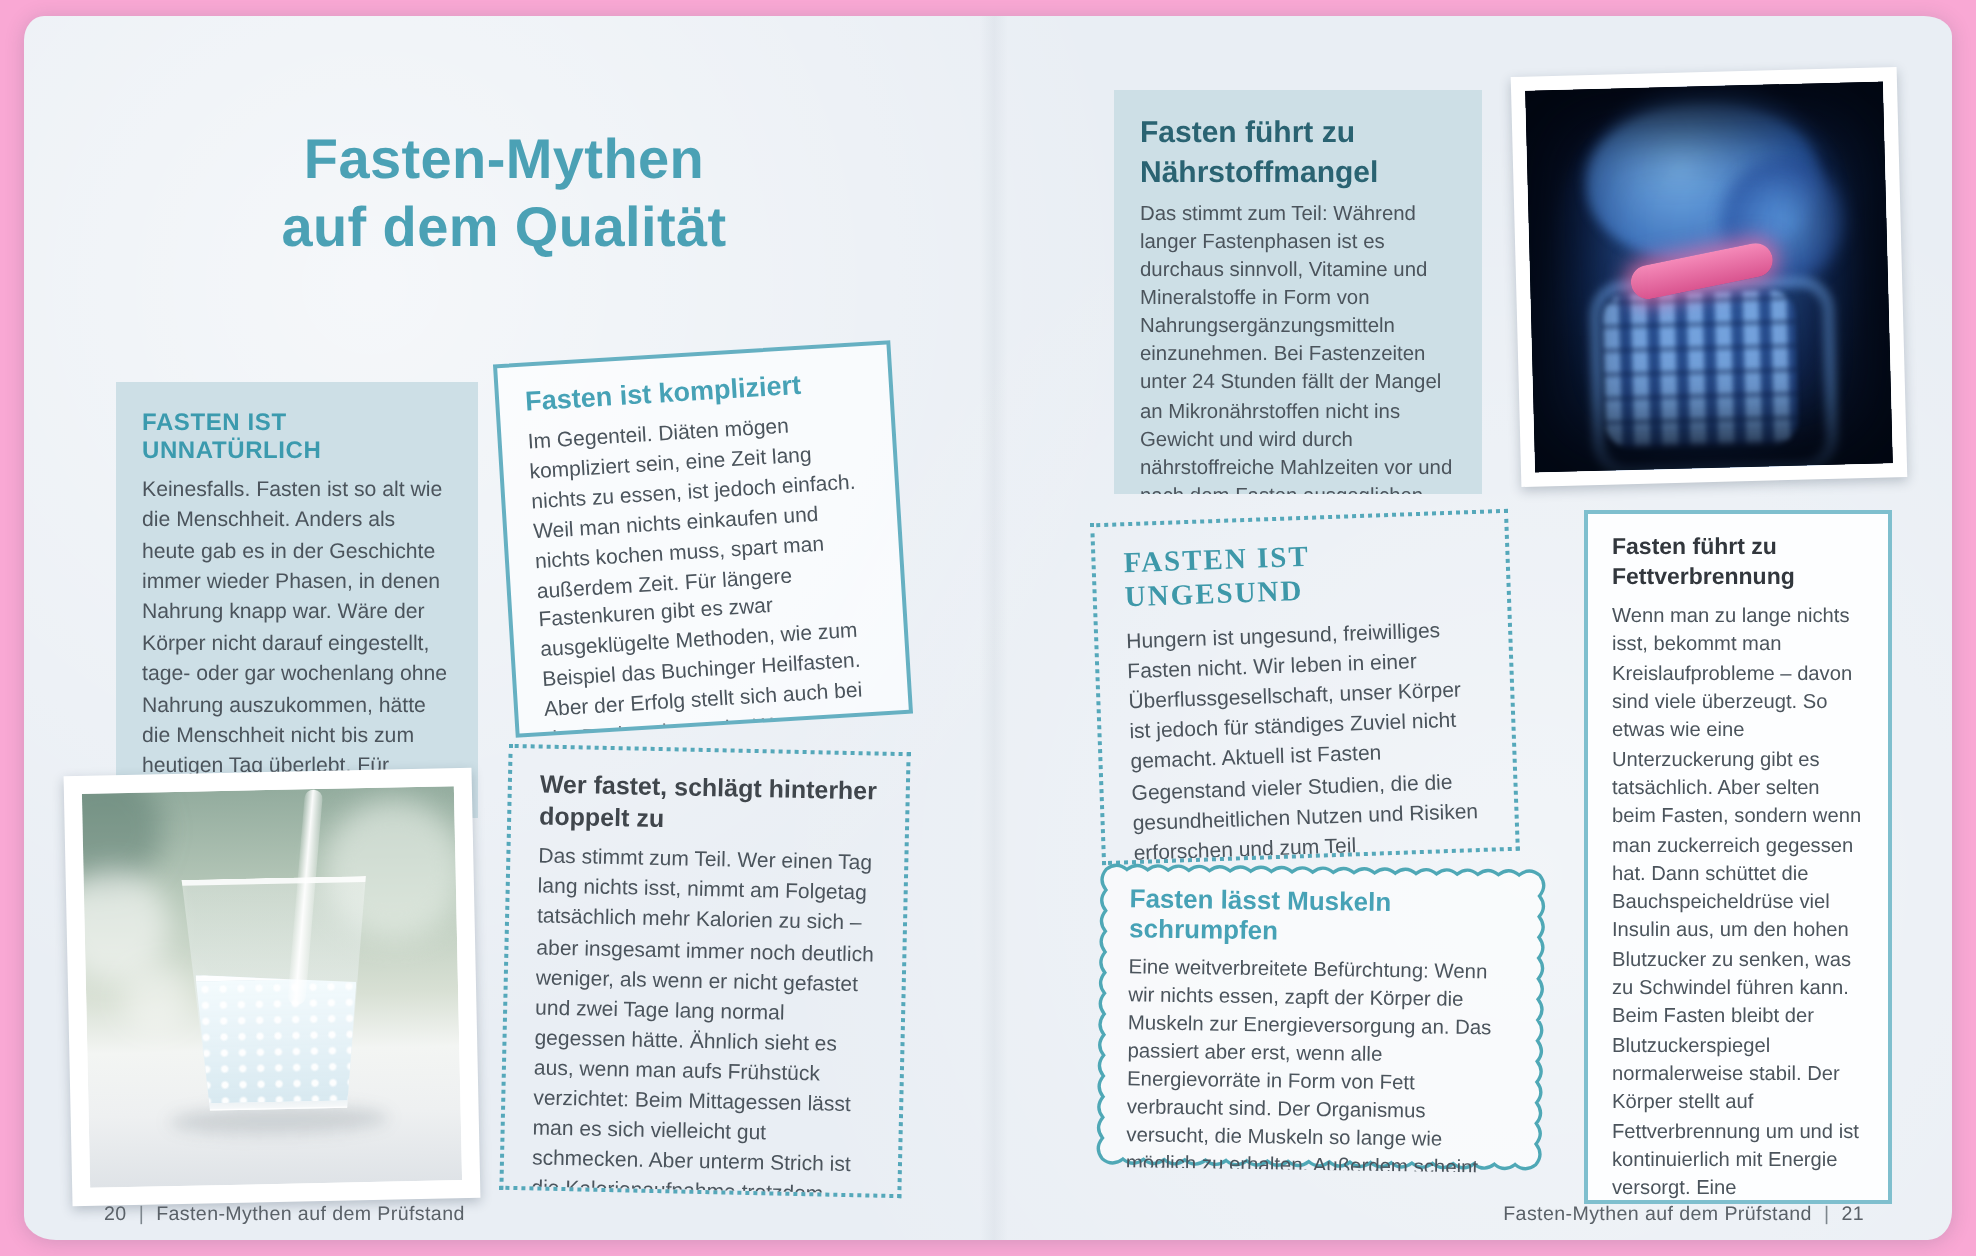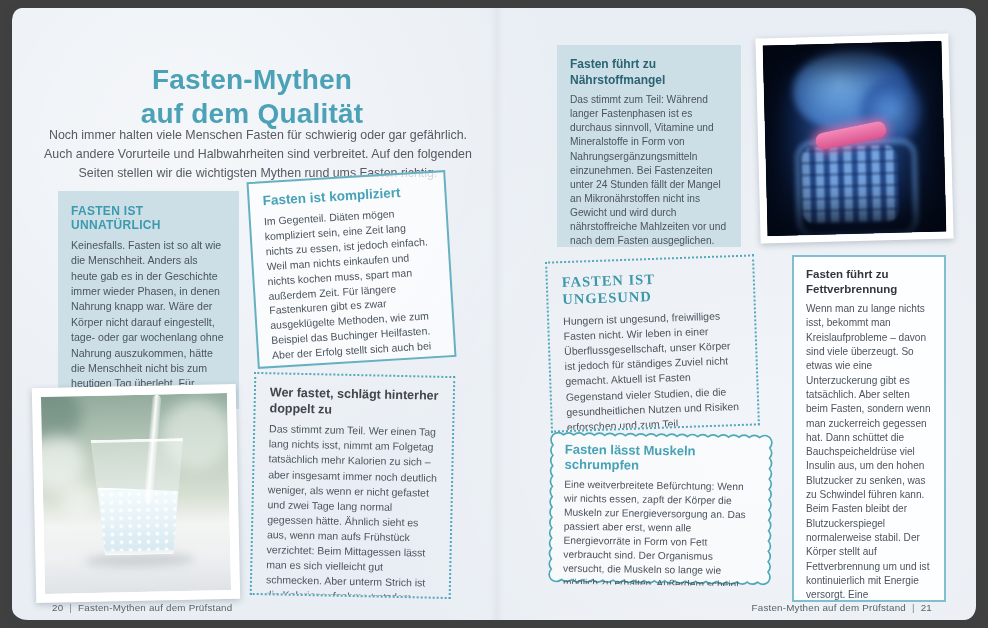--- a/index.html
+++ b/index.html
@@ -1,21 +1,21 @@
 <!DOCTYPE html>
 <html lang="de"><head>
 <meta charset="utf-8">
 <style>
   html,body{margin:0;padding:0;}
   body{
     width:988px;height:628px;background:#ffffff;
     font-family:"Liberation Sans","DejaVu Sans",sans-serif;
     -webkit-font-smoothing:antialiased;
   }
-  .stage{position:relative;width:988px;height:628px;background:#404040;overflow:hidden;}
+  .stage{position:relative;width:988px;height:628px;background:#f9a8d4;overflow:hidden;}
   .spread{
     position:absolute;left:12px;top:8px;width:964px;height:612px;
     background:
       radial-gradient(circle at 18% 22%, rgba(255,255,255,.55), transparent 42%),
       radial-gradient(circle at 78% 70%, rgba(255,255,255,.4), transparent 45%),
       #e9eef4;
     border-radius:10px 14px 12px 16px / 12px 10px 14px 12px;
     box-shadow:0 1px 10px rgba(40,60,80,.18);
   }
   .gutter{position:absolute;left:478px;top:0;width:14px;height:100%;
@@ -46,21 +46,21 @@
   .b-kompl .bd{font-size:10.5px;line-height:1.42;}
 
   
   .b-doppelt{left:240px;top:366px;width:201px;height:223px;border:2px dotted #55a8ba;
     transform:rotate(1.2deg);padding:11px 14px;}
   .b-doppelt .hd{color:#40464c;font-size:12.5px;line-height:1.25;margin-bottom:5px;}
   .b-doppelt .bd{font-size:10.5px;line-height:1.44;}
 
   
   .b-naehr{left:545px;top:37px;width:184px;height:202px;background:#cddfe6;padding:12px 13px;}
-  .b-naehr .hd{color:#2a6372;font-size:12px;line-height:1.3;margin-bottom:5px;}
+  .b-naehr .hd{color:#2a6372;font-size:15px;line-height:1.3;margin-bottom:5px;}
   .b-naehr .bd{font-size:10.2px;line-height:1.38;}
 
   
   .b-unges{left:536px;top:250px;width:209px;height:171px;border:2px dotted #55a8ba;
     transform:rotate(-2deg);padding:11px 14px;}
   .b-unges .hd{font-family:"Liberation Serif","DejaVu Serif",serif;color:#3e98a9;
     font-size:14.5px;letter-spacing:1px;font-weight:bold;}
   .b-unges .bd{font-size:10.5px;line-height:1.44;}
 
   
@@ -138,21 +138,20 @@
 <body>
 
 <div class="stage">
   <div class="spread">
     <div class="gutter"></div>
 
     <h1 class="page-title">
       <span>Fasten-Mythen</span><br>
       <span>auf dem Qualität</span>
     </h1>
-    <p class="intro">Noch immer halten viele Menschen Fasten für schwierig oder gar gefährlich. Auch andere Vorurteile und Halbwahrheiten sind verbreitet. Auf den folgenden Seiten stellen wir die wichtigsten Mythen rund ums Fasten richtig.</p>
 
     <div class="myth-box b-unnat">
       <p class="hd">FASTEN IST UNNATÜRLICH</p>
       <p class="bd">Keinesfalls. Fasten ist so alt wie die Menschheit. Anders als heute gab es in der Geschichte immer wieder Phasen, in denen Nahrung knapp war. Wäre der Körper nicht darauf eingestellt, tage- oder gar wochenlang ohne Nahrung auszukommen, hätte die Menschheit nicht bis zum heutigen Tag überlebt. Für Hungerzeiten haben wir ausreichend Energie in Form von Fett gebunkert. Mal kein Futter zu finden, ist übrigens auch für Tiere ganz natürlich.</p>
     </div>
 
     <div class="myth-box b-kompl">
       <p class="hd">Fasten ist kompliziert</p>
       <p class="bd">Im Gegenteil. Diäten mögen kompliziert sein, eine Zeit lang nichts zu essen, ist jedoch einfach. Weil man nichts einkaufen und nichts kochen muss, spart man außerdem Zeit. Für längere Fastenkuren gibt es zwar ausgeklügelte Methoden, wie zum Beispiel das Buchinger Heilfasten. Aber der Erfolg stellt sich auch bei der Basisvariante ein: Wasser trinken und eine Zeit lang einfach nichts essen.</p>
     </div>

